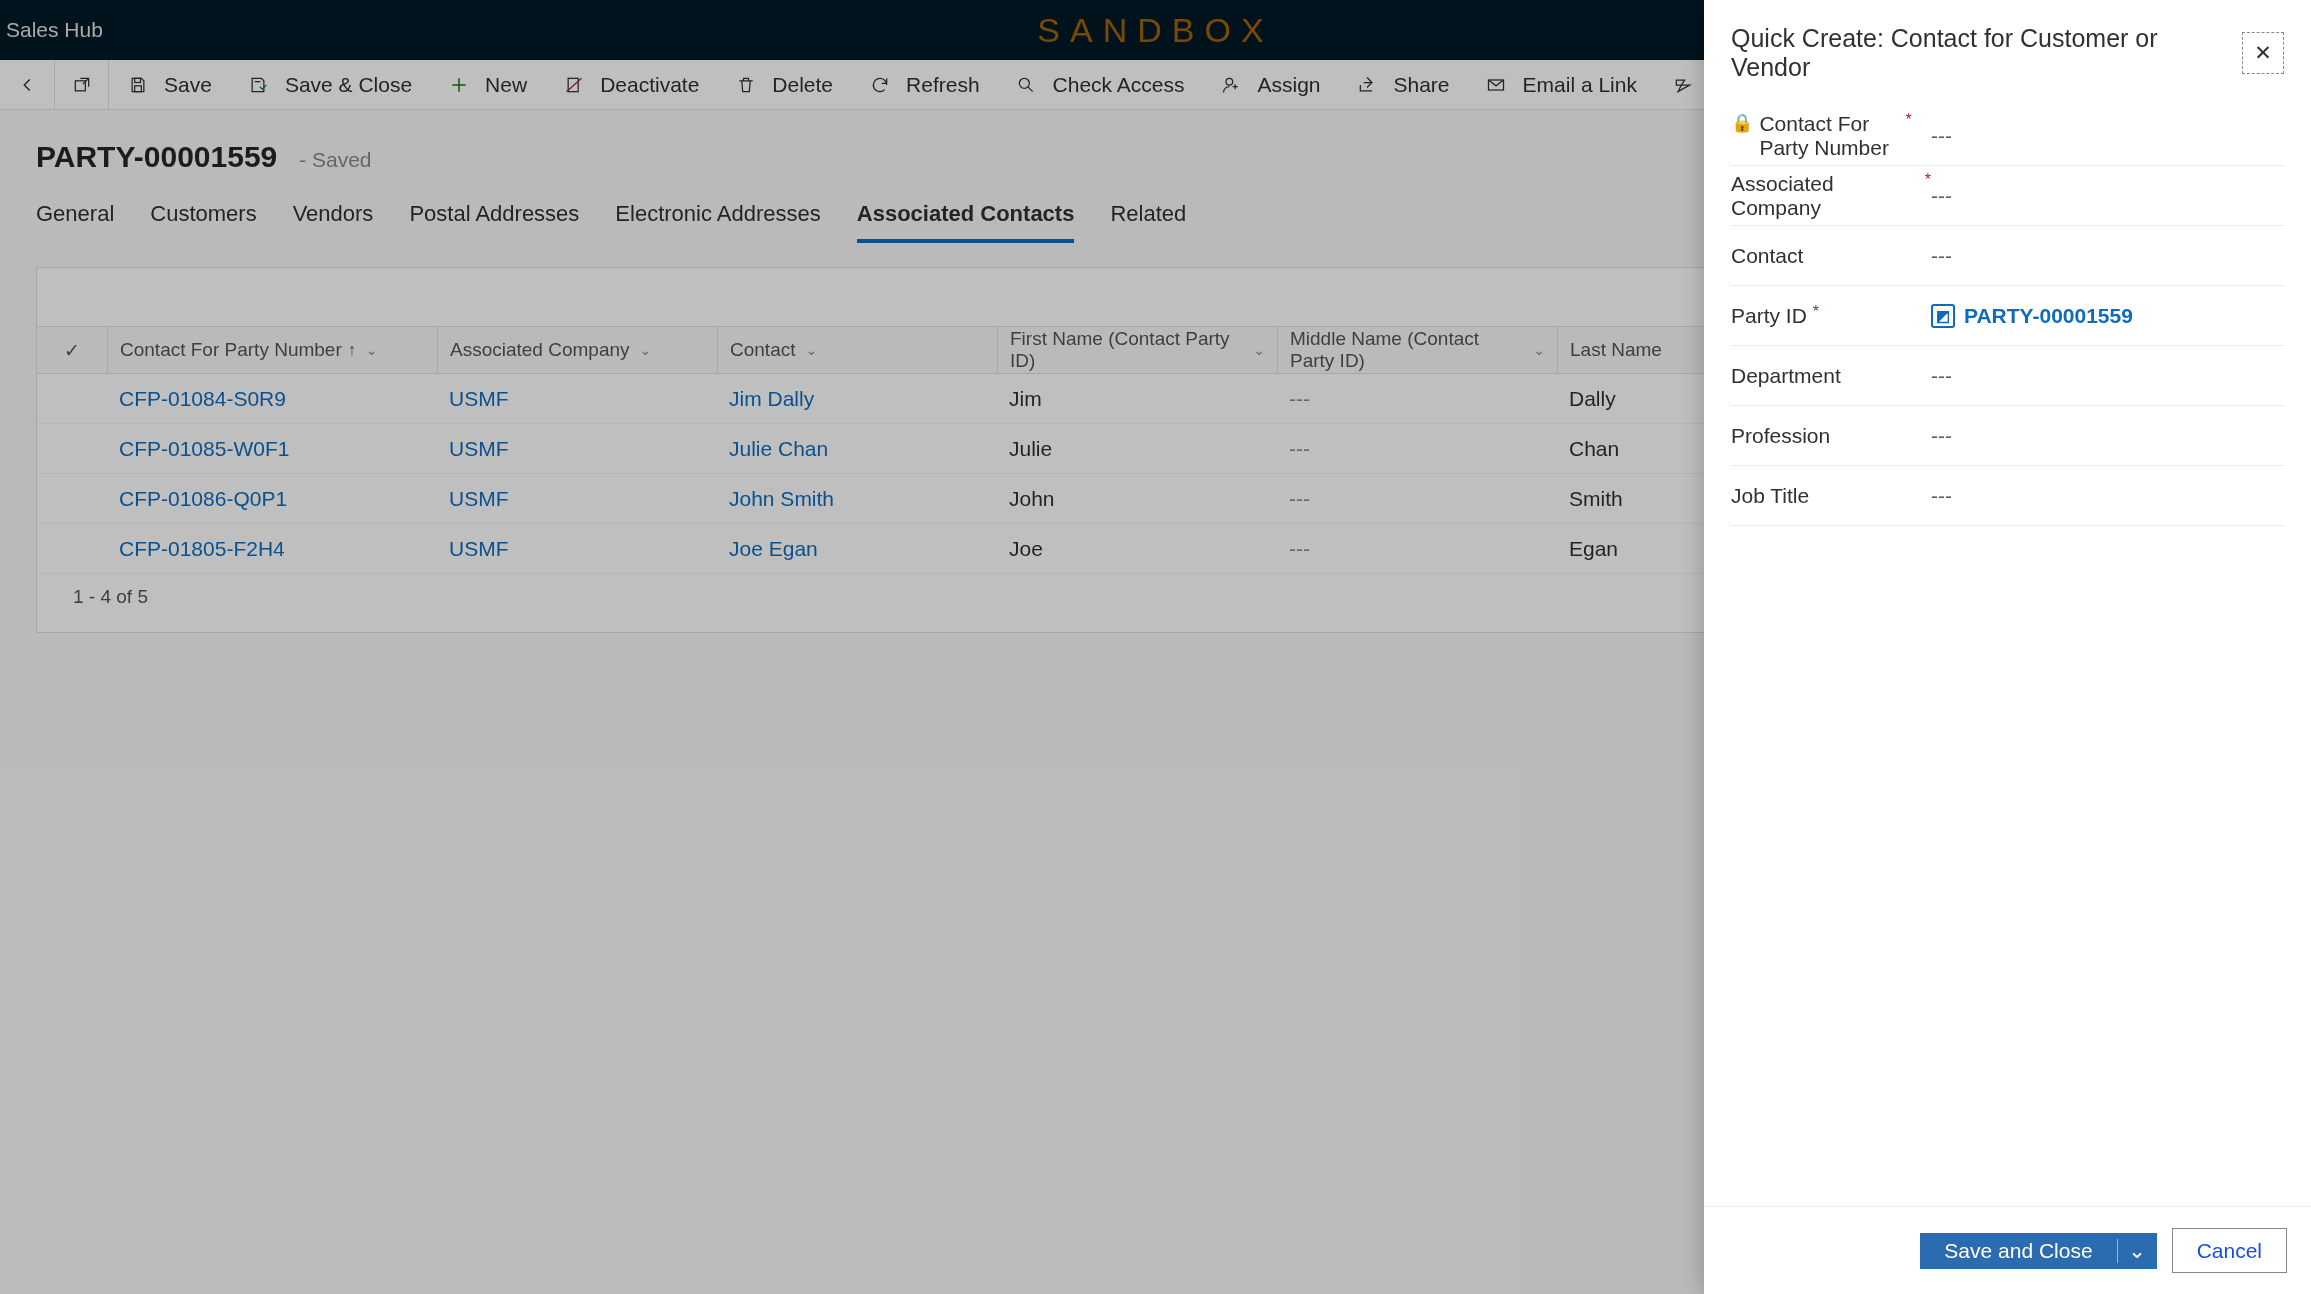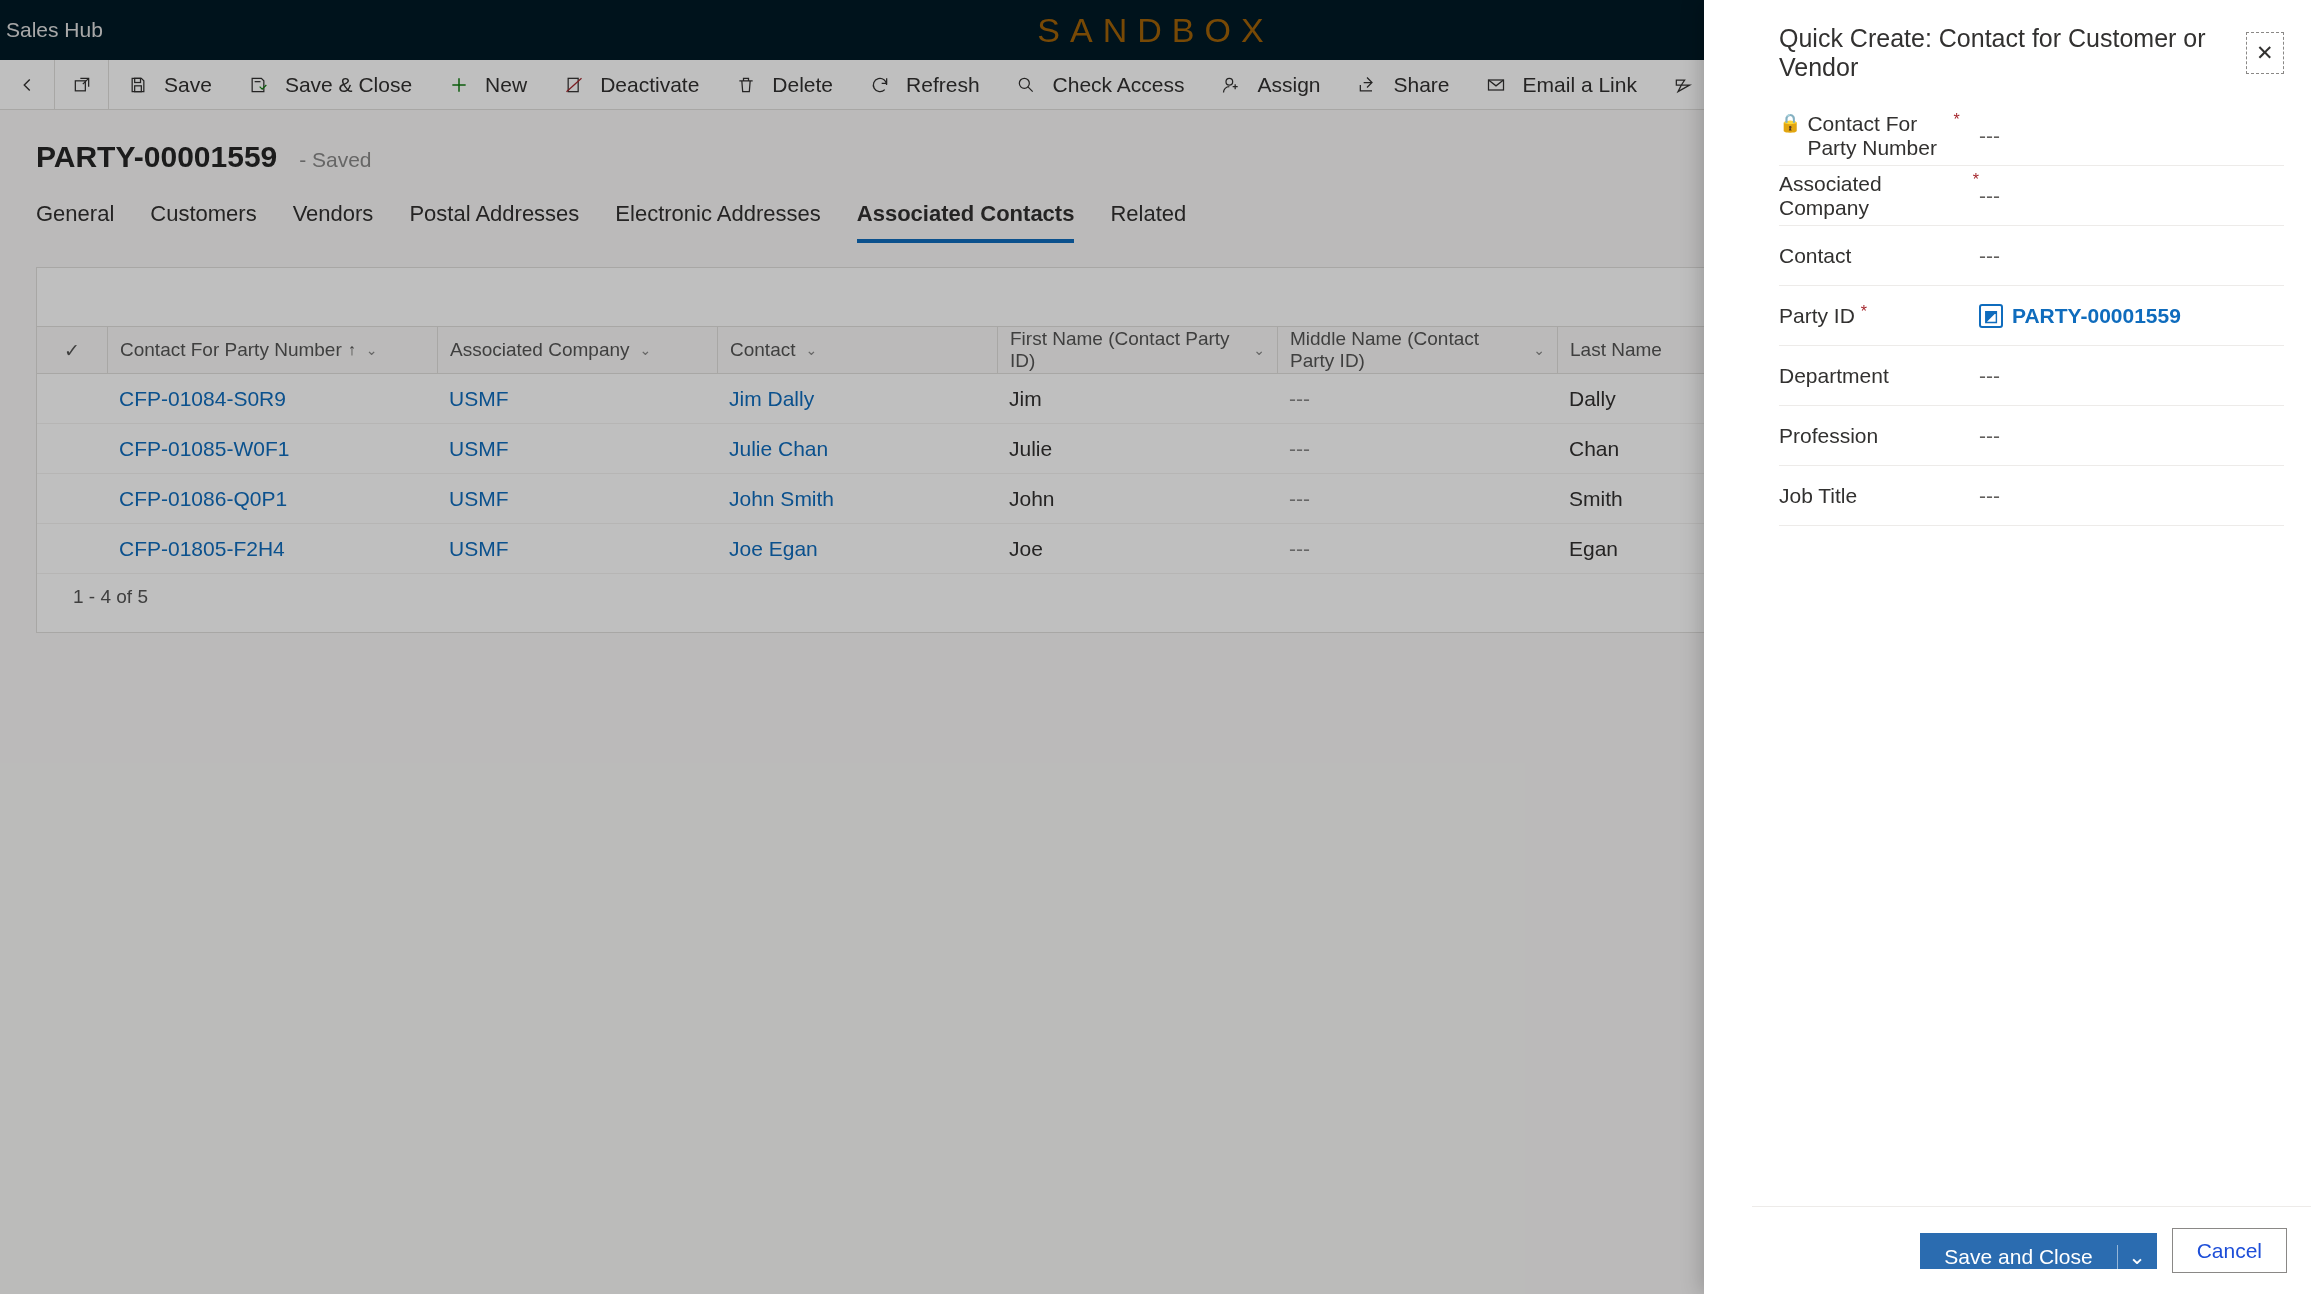--- a/index.html
+++ b/index.html
@@ -195,21 +195,20 @@
   .panel {
     position: absolute;
     top: 0;
     right: 0;
     width: 607px;
     height: 100%;
     background: #ffffff;
     display: flex;
     flex-direction: column;
     box-shadow: -3px 0 20px rgba(0,0,0,0.2);
-    padding-left: 48px;
   }
   .panel-header {
     display: flex;
     align-items: center;
     justify-content: space-between;
     padding: 24px 27px 24px 27px;
   }
   .panel-title {
     font-size: 25px;
     color: #323130;
@@ -277,21 +276,21 @@
     padding: 21px 24px;
     display: flex;
     justify-content: flex-end;
     gap: 15px;
     align-items: center;
   }
   .btn-primary {
     background: #2b6cb0;
     color: #fff;
     display: flex;
-    align-items: flex-end;
+    align-items: center;
     height: 36px;
     font-size: 21px;
     margin-left: 40px;
   }
   .btn-primary .lbl { padding: 0 24px; display:flex; align-items:center; cursor:pointer;}
   .btn-primary .split {
     border-left: 1px solid rgba(255,255,255,0.5);
     width: 40px;
     display: flex;
     align-items: center;

